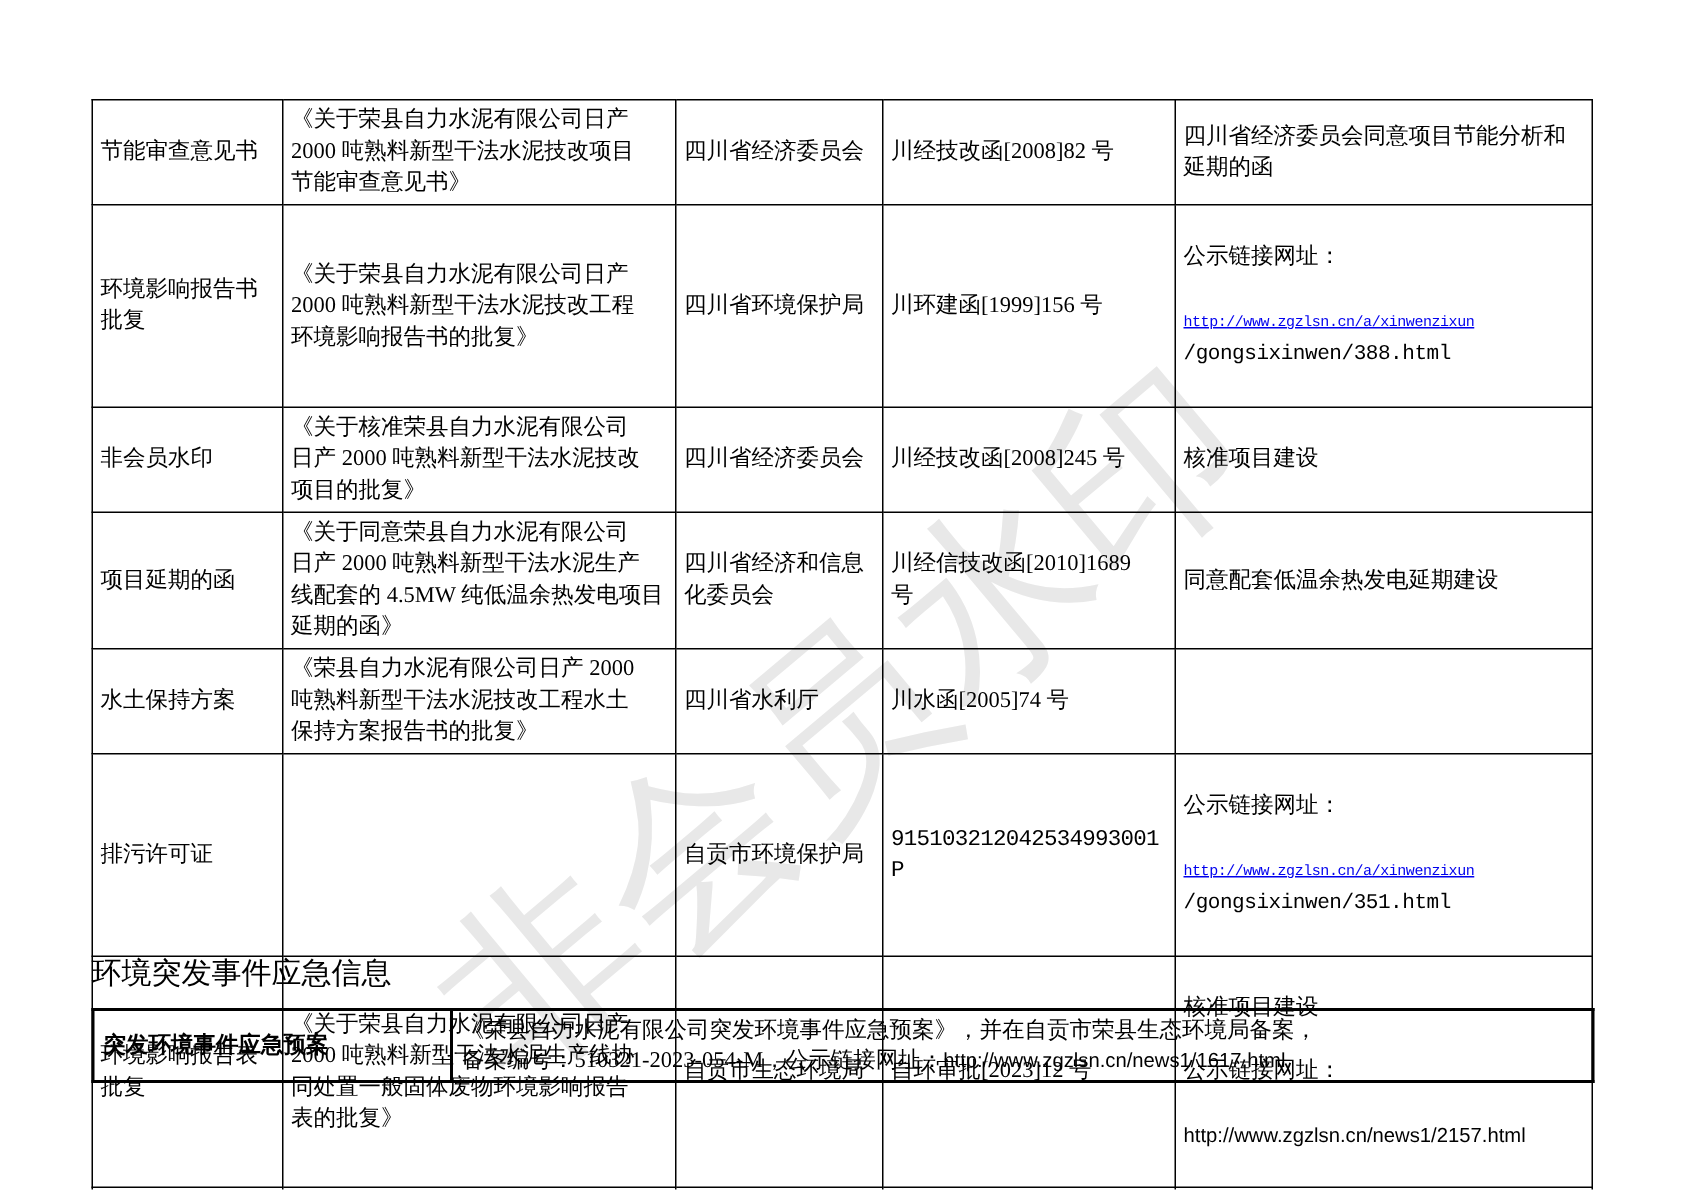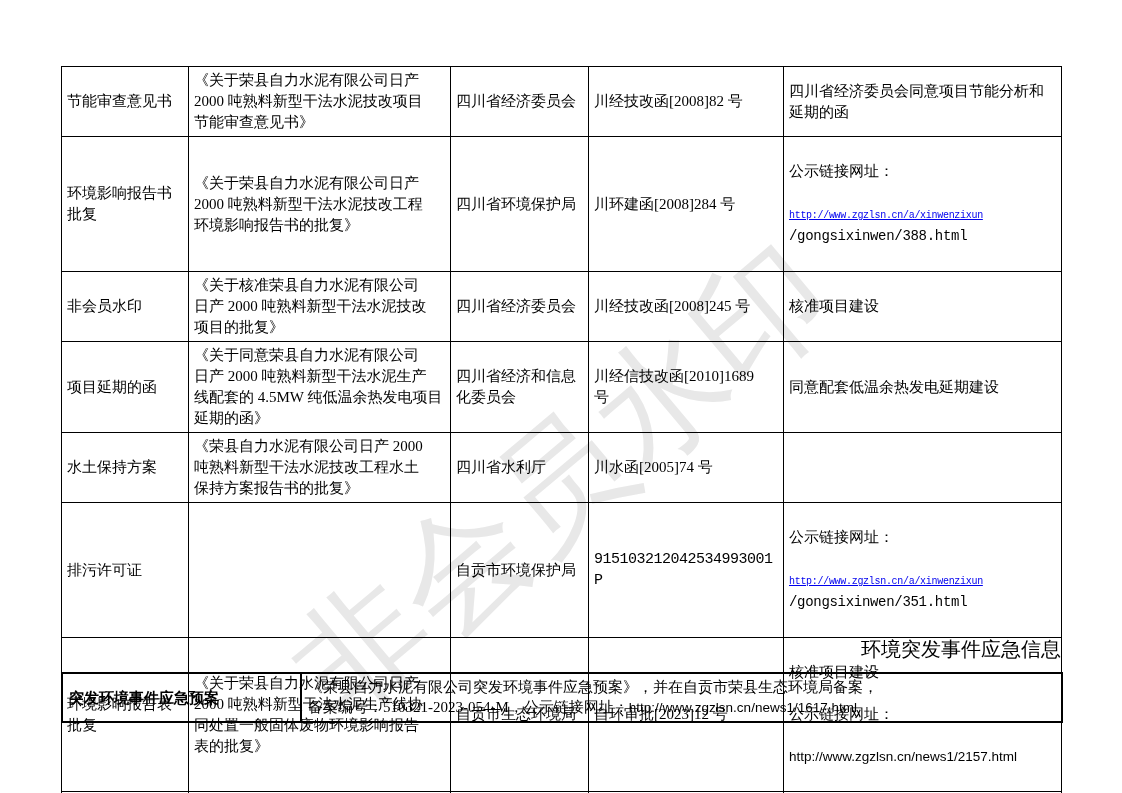--- a/index.html
+++ b/index.html
@@ -38,21 +38,21 @@
   .mono-tail {
     font-family:"Liberation Mono","DejaVu Sans Mono",monospace;
     font-size:14px; letter-spacing:-0.3px; white-space:nowrap;
   }
   .sansurl {
     font-family:"Liberation Sans","DejaVu Sans",sans-serif;
     font-size:13.5px; white-space:nowrap;
   }
   .section-title {
     position:absolute; left:61px; top:636px; width:1000px; z-index:1;
-    text-align:right; font-size:20px; line-height:26px;
+    text-align:left; font-size:20px; line-height:26px;
   }
   table.emergency {
     position:absolute; left:61px; top:672px; width:1000px; z-index:1;
     border-collapse:collapse; table-layout:fixed;
   }
   table.emergency td {
     border:2px solid #000000; padding:3px 6px; vertical-align:middle;
     font-size:15px; line-height:20px; overflow:hidden;
   }
   td.em-label { font-weight:bold; font-size:16px;font-family:Liberation Serif, serif; }
@@ -81,21 +81,21 @@
     <td class="c5">四川省经济委员会同意项目节能分析和
 延期的函</td>
   </tr>
   <tr style="height:77px">
     <td class="c1">环境影响报告书
 批复</td>
     <td class="c2">《关于荣县自力水泥有限公司日产
 2000 吨熟料新型干法水泥技改工程
 环境影响报告书的批复》</td>
     <td class="c3">四川省环境保护局</td>
-    <td class="c4">川环建函[2008]284 号</td>
+    <td class="c4">川环建函[1999]156 号</td>
     <td class="c5">
       <div>公示链接网址：</div>
       <a class="link">http://www.zgzlsn.cn/a/xinwenzixun</a>
       <div class="mono-tail">/gongsixinwen/388.html</div>
     </td>
   </tr>
   <tr style="height:67px">
     <td class="c1">非会员水印</td>
     <td class="c2">《关于核准荣县自力水泥有限公司
 日产 2000 吨熟料新型干法水泥技改

